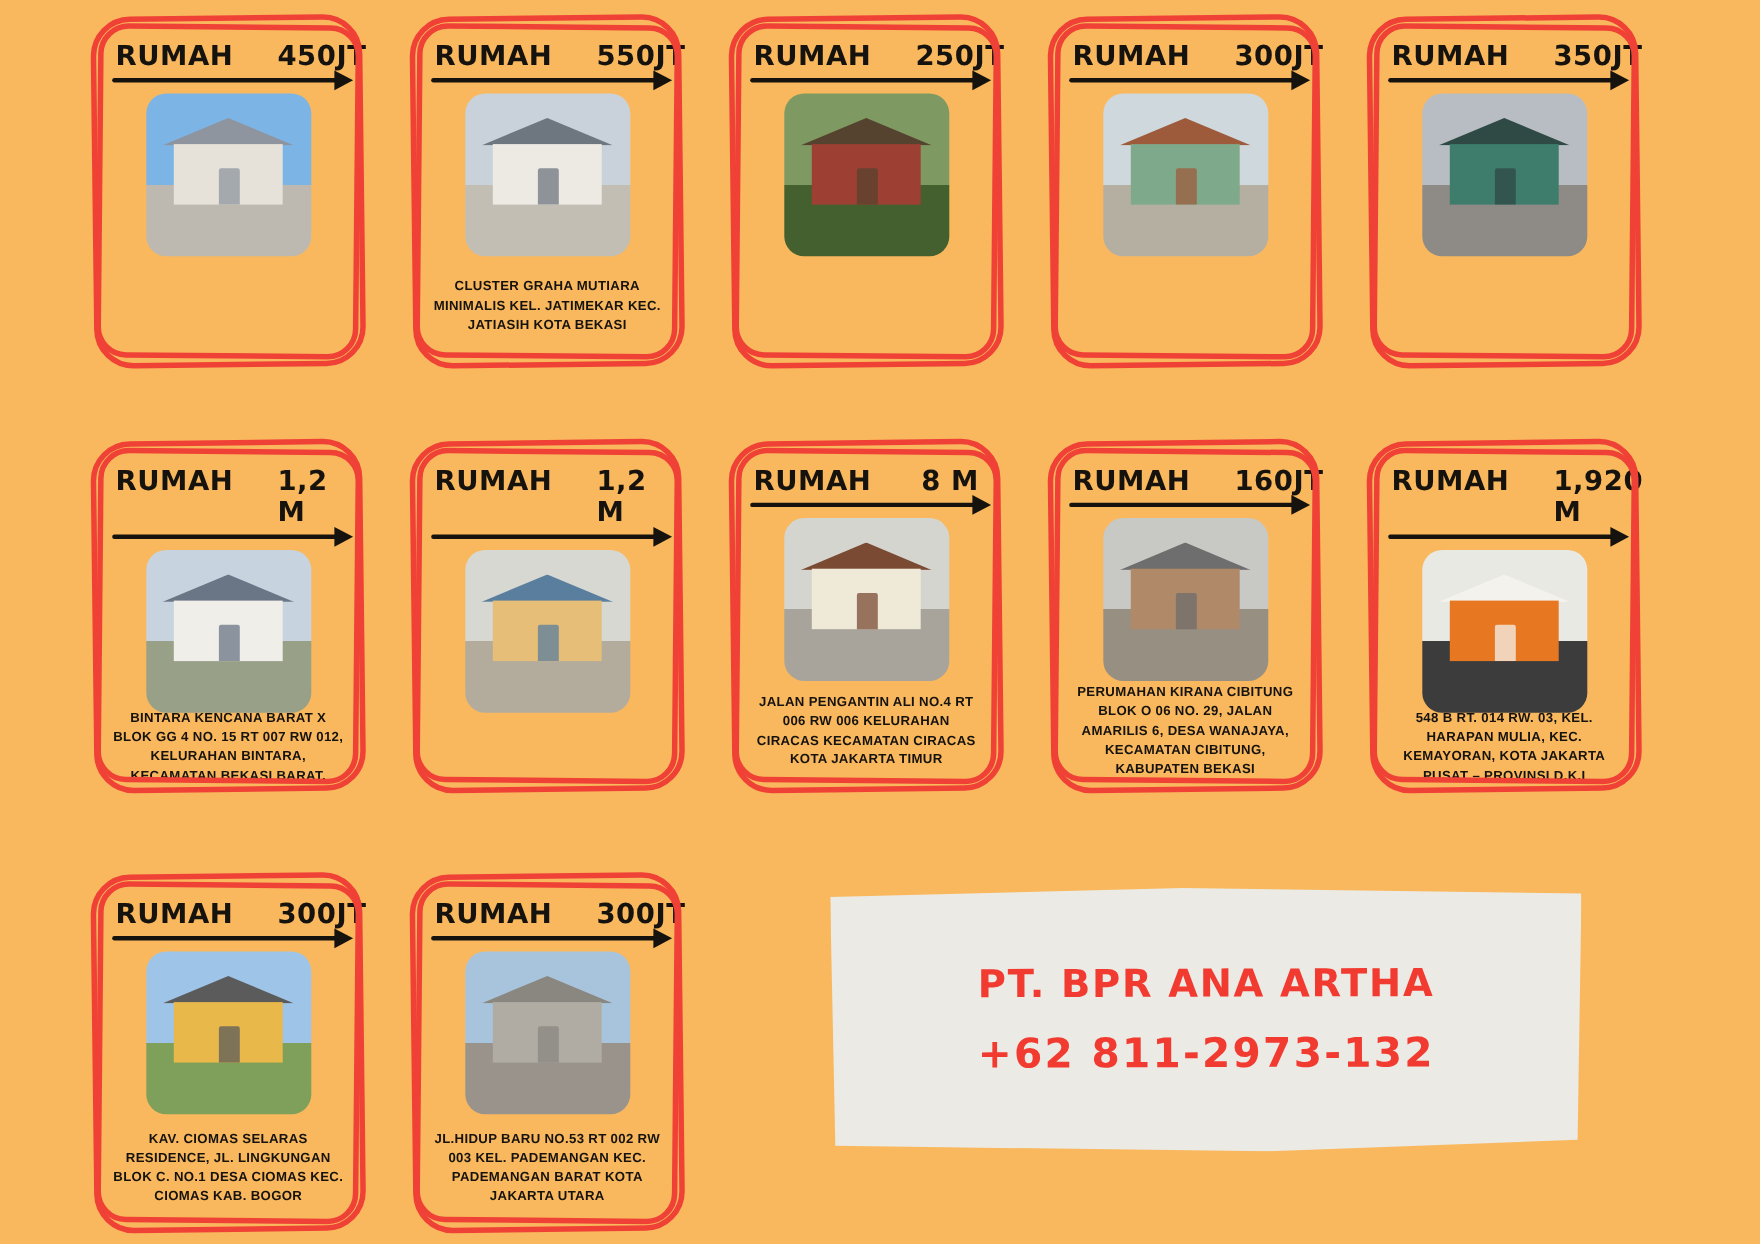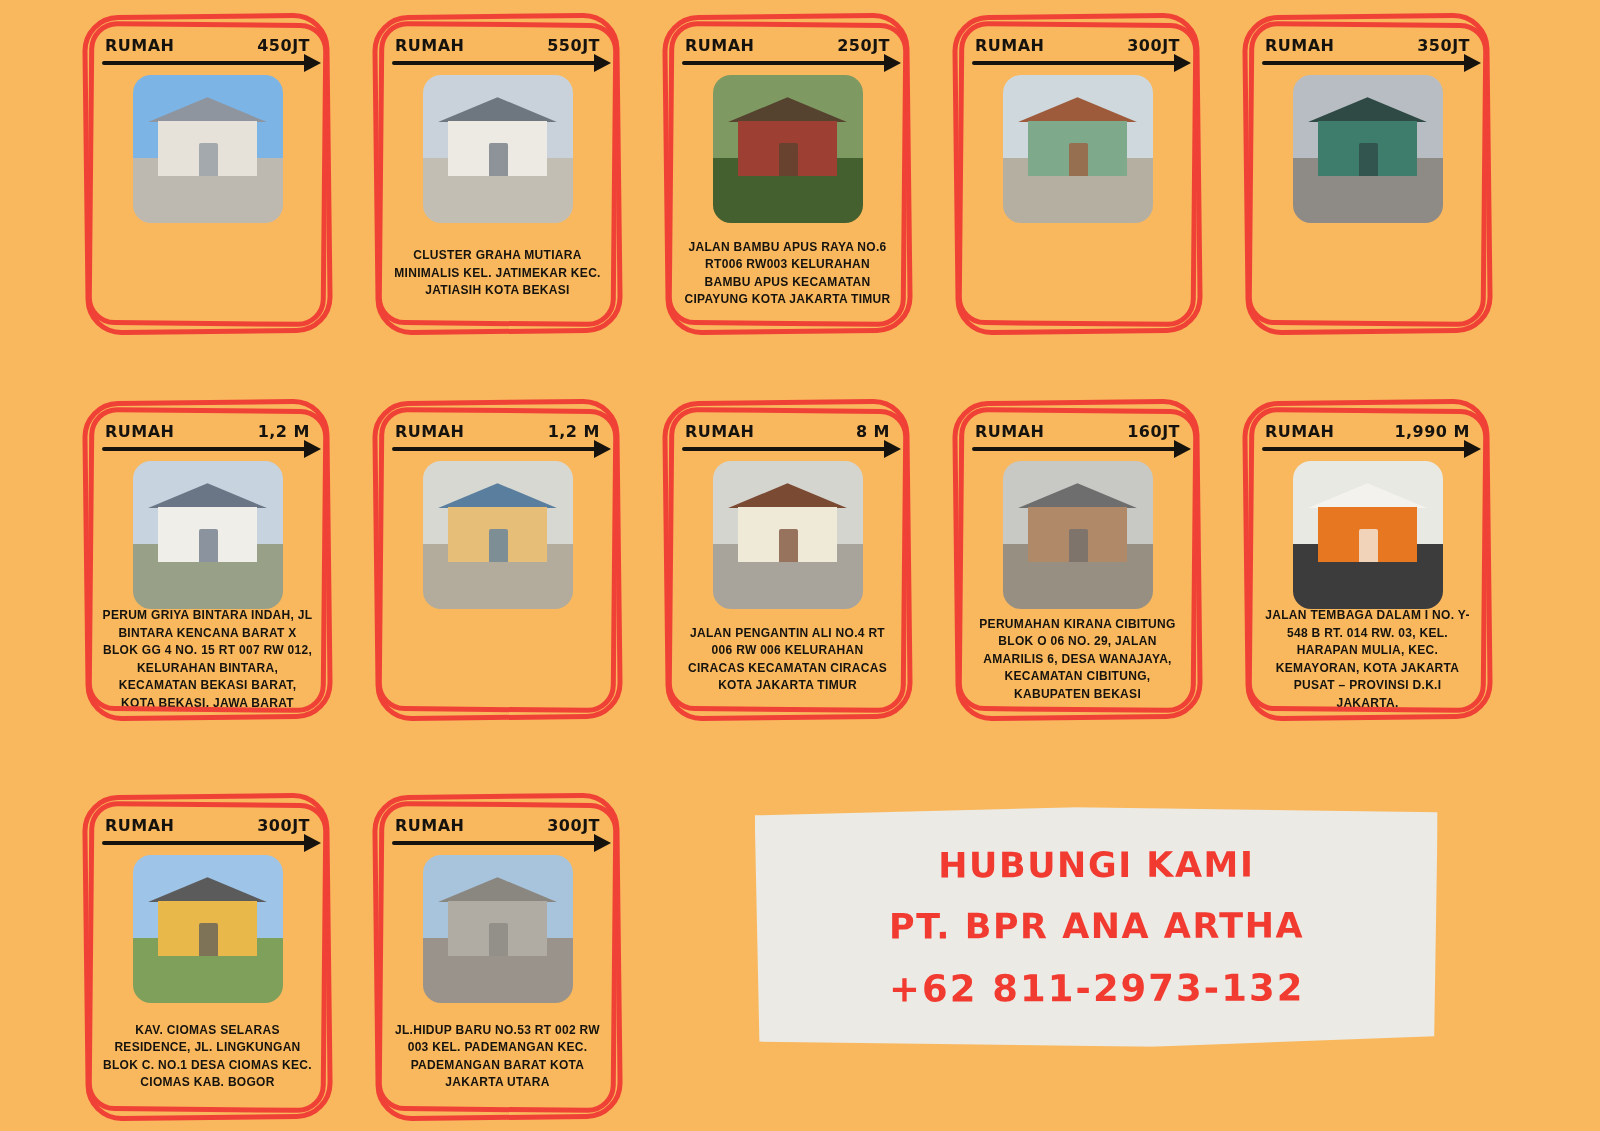--- a/index.html
+++ b/index.html
@@ -39,21 +39,21 @@
   .card:nth-child(8){left:665px;top:404px;}
   .card:nth-child(9){left:955px;top:404px;}
   .card:nth-child(10){left:1245px;top:404px;}
   .card:nth-child(11){left:85px;top:798px;height:318px;}
   .card:nth-child(12){left:375px;top:798px;height:318px;}
 
   .card-head{
     display:flex;justify-content:space-between;align-items:baseline;
     padding:18px 20px 0 20px;
     font-family:"DejaVu Sans",sans-serif;
-    font-weight:bold;font-size:16px;letter-spacing:.5px;gap:40px;
+    font-weight:bold;font-size:25px;letter-spacing:.5px;gap:40px;
   }
   .arrow{
     height:4px;background:var(--ink,#16130F);
     margin:6px 16px 0 17px;position:relative;border-radius:2px;
   }
   .arrow::after{
     content:"";position:absolute;right:-7px;top:-7px;
     border-left:17px solid var(--ink,#16130F);
     border-top:9px solid transparent;border-bottom:9px solid transparent;
   }
@@ -137,21 +137,20 @@
     <header class="card-head">
       <span>RUMAH</span>
       <span>250JT</span>
     </header>
     <div class="arrow"></div>
     <div class="photo" style="--sky: #7E9A62; --house: #9E3F33; --roof: #55432F; --ground: #44602F;">
       <div class="ph-roof"></div>
       <div class="ph-house"></div>
       <div class="ph-door"></div>
     </div>
-    <p class="desc">JALAN BAMBU APUS RAYA NO.6 RT006 RW003 KELURAHAN BAMBU APUS KECAMATAN CIPAYUNG KOTA JAKARTA TIMUR</p>
   </article>
       <article class="card">
     <header class="card-head">
       <span>RUMAH</span>
       <span>300JT</span>
     </header>
     <div class="arrow"></div>
     <div class="photo" style="--sky: #CFD8DC; --house: #7FA98B; --roof: #9E5B3C; --ground: #B5AFA2;">
       <div class="ph-roof"></div>
       <div class="ph-house"></div>
@@ -217,21 +216,21 @@
     <div class="photo" style="--sky: #C8C8C4; --house: #B08968; --roof: #6E6E6E; --ground: #979082;">
       <div class="ph-roof"></div>
       <div class="ph-house"></div>
       <div class="ph-door"></div>
     </div>
     <p class="desc">PERUMAHAN KIRANA CIBITUNG BLOK O 06 NO. 29, JALAN AMARILIS 6, DESA WANAJAYA, KECAMATAN CIBITUNG, KABUPATEN BEKASI</p>
   </article>
       <article class="card">
     <header class="card-head">
       <span>RUMAH</span>
-      <span>1,990 M</span>
+      <span>1,920 M</span>
     </header>
     <div class="arrow"></div>
     <div class="photo" style="--sky: #E9E9E4; --house: #E87722; --roof: #F4F2EC; --ground: #3C3C3C;">
       <div class="ph-roof"></div>
       <div class="ph-house"></div>
       <div class="ph-door"></div>
     </div>
     <p class="desc">JALAN TEMBAGA DALAM I NO. Y-548 B RT. 014 RW. 03, KEL. HARAPAN MULIA, KEC. KEMAYORAN, KOTA JAKARTA PUSAT – PROVINSI D.K.I JAKARTA.</p>
   </article>
       <article class="card">
@@ -256,18 +255,17 @@
     <div class="photo" style="--sky: #A8C4DC; --house: #B0ACA4; --roof: #8A8680; --ground: #99938B;">
       <div class="ph-roof"></div>
       <div class="ph-house"></div>
       <div class="ph-door"></div>
     </div>
     <p class="desc">JL.HIDUP BARU NO.53 RT 002 RW 003 KEL. PADEMANGAN KEC. PADEMANGAN BARAT KOTA JAKARTA UTARA</p>
   </article>
     </div>
 
   <section class="contact">
-    <p class="c1">HUBUNGI KAMI</p>
     <p class="c2">PT. BPR ANA ARTHA</p>
     <p class="c3">+62 811-2973-132</p>
   </section>
 
 </div>
 
 </body></html>

